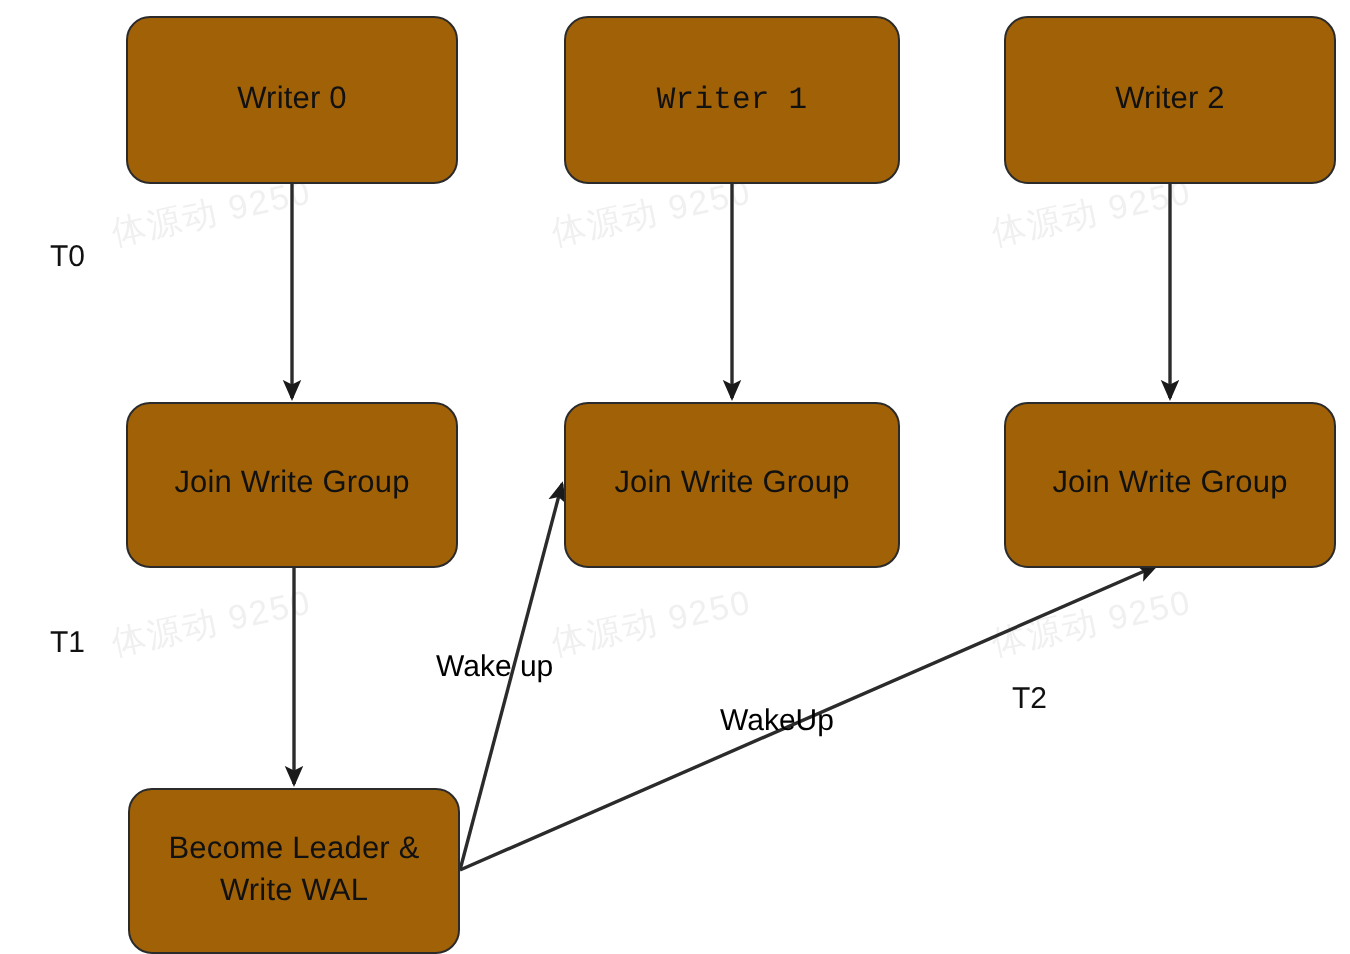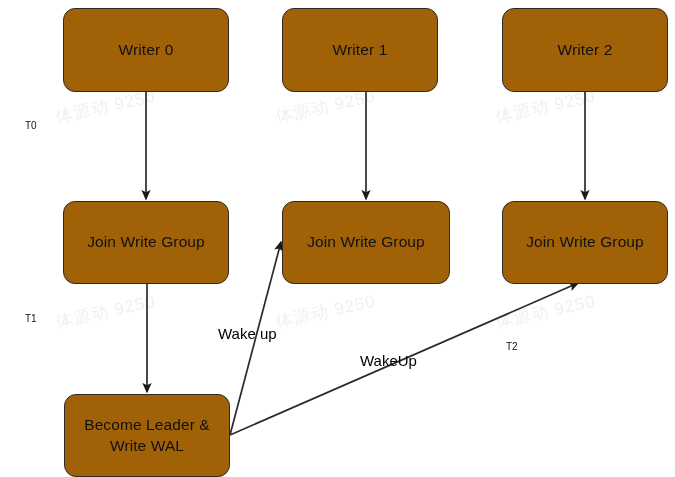--- a/index.html
+++ b/index.html
@@ -42,21 +42,21 @@
     position: absolute;
     left: 0;
     top: 0;
     width: 675px;
     height: 477px;
     z-index: 2;
     pointer-events: none;
   }
   .tlabel {
     position: absolute;
-    font-size: 10px;
+    font-size: 15px;
     color: #111111;
     z-index: 4;
     white-space: nowrap;
   }
   .edge-label {
     position: absolute;
     font-size: 15px;
     color: #000000;
     z-index: 4;
     white-space: nowrap;
@@ -108,21 +108,21 @@
         <line x1="147" y1="284" x2="147" y2="392" marker-end="url(#arrow)"></line>
         <line x1="230" y1="435" x2="281" y2="242" marker-end="url(#arrow)"></line>
         <line x1="230" y1="435" x2="578" y2="283" marker-end="url(#arrow)"></line>
       </g>
   </svg>
 
   <div id="node-layer">
       <div class="node" style="left: 63px; top: 8px; width: 166px; height: 84px;">
         <span class="node-label">Writer 0</span>
       </div>
-      <div class="node" style="left: 282px; top: 8px; width: 156px; height: 84px;">
+      <div class="node" style="left: 282px; top: 8px; width: 168px; height: 84px; font-family: Liberation Mono, monospace;">
         <span class="node-label">Writer 1</span>
       </div>
       <div class="node" style="left: 502px; top: 8px; width: 166px; height: 84px; text-align: center;">
         <span class="node-label">Writer 2</span>
       </div>
       <div class="node" style="left: 63px; top: 201px; width: 166px; height: 83px;">
         <span class="node-label">Join Write Group</span>
       </div>
       <div class="node" style="left: 282px; top: 201px; width: 168px; height: 83px;">
         <span class="node-label">Join Write Group</span>

